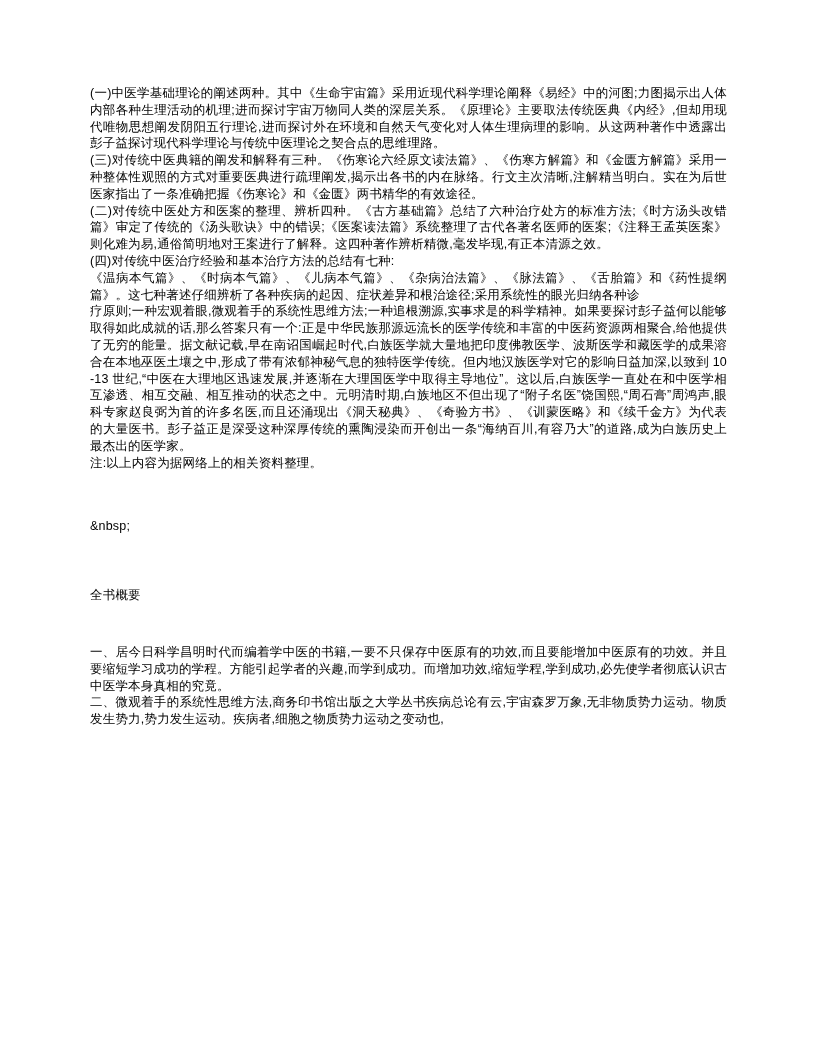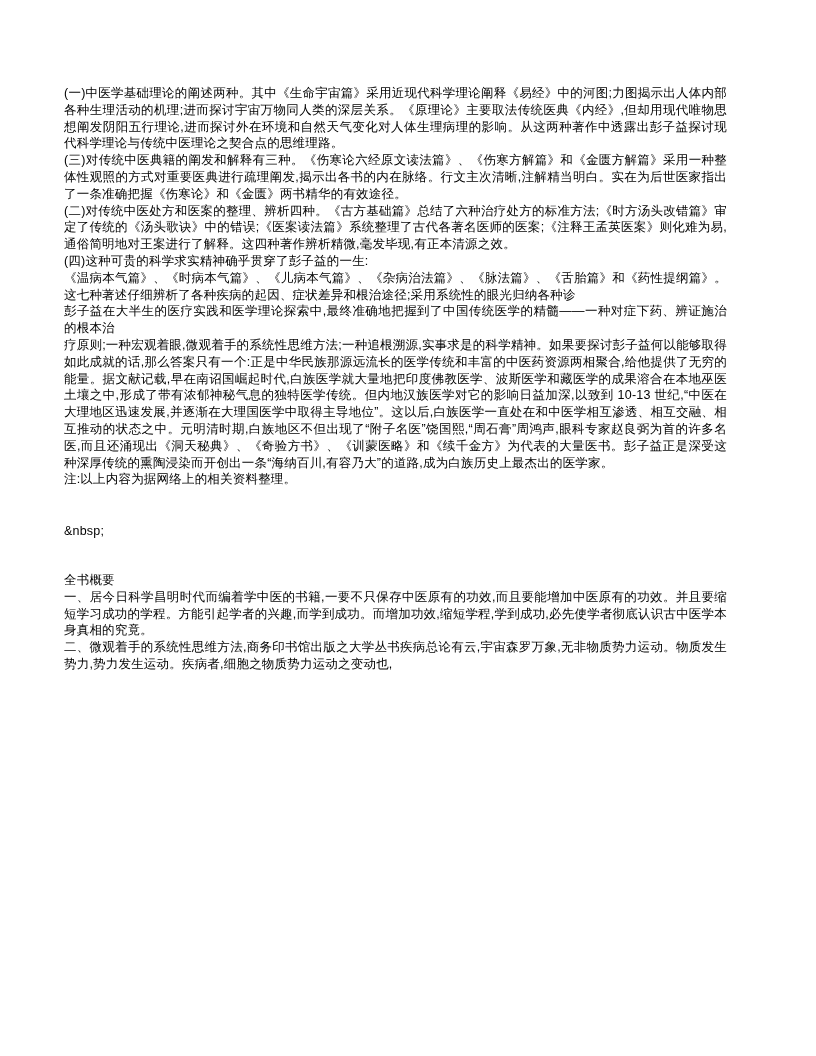--- a/index.html
+++ b/index.html
@@ -11,48 +11,47 @@
       width: 816px;
       height: 1056px;
       font-family: "Liberation Sans", "DejaVu Sans", sans-serif;
       color: #000000;
       overflow: hidden;
     }
     .page {
       box-sizing: border-box;
       width: 816px;
       height: 1056px;
-      padding: 85px 89px 40px 64px;
+      padding: 85px 89px 40px 90px;
       background: #ffffff;
       overflow: hidden;
     }
     .doc p {
       margin: 0;
       padding: 0;
       font-size: 12.5px;
       line-height: 16.8px;
       text-align: justify;
       word-break: break-all;
       letter-spacing: 0.2px;
     }
-    p.sp-nbsp { margin-top: 35px; }
-    p.sp-title { margin-top: 32px; }
-    p.sp-sec { }
+    p.sp-nbsp { margin-top: 47px; }
+    p.sp-title { margin-top: 53px; font-family: Liberation Mono, monospace; }
+    p.sp-sec { margin-top: 39px; }
   </style>
 </head>
 <body>
 
 <div class="page">
   <div class="doc">
     <p>(一)中医学基础理论的阐述两种。其中《生命宇宙篇》采用近现代科学理论阐释《易经》中的河图;力图揭示出人体内部各种生理活动的机理;进而探讨宇宙万物同人类的深层关系。《原理论》主要取法传统医典《内经》,但却用现代唯物思想阐发阴阳五行理论,进而探讨外在环境和自然天气变化对人体生理病理的影响。从这两种著作中透露出彭子益探讨现代科学理论与传统中医理论之契合点的思维理路。</p>
     <p>(三)对传统中医典籍的阐发和解释有三种。《伤寒论六经原文读法篇》、《伤寒方解篇》和《金匮方解篇》采用一种整体性观照的方式对重要医典进行疏理阐发,揭示出各书的内在脉络。行文主次清晰,注解精当明白。实在为后世医家指出了一条准确把握《伤寒论》和《金匮》两书精华的有效途径。</p>
     <p>(二)对传统中医处方和医案的整理、辨析四种。《古方基础篇》总结了六种治疗处方的标准方法;《时方汤头改错篇》审定了传统的《汤头歌诀》中的错误;《医案读法篇》系统整理了古代各著名医师的医案;《注释王孟英医案》则化难为易,通俗简明地对王案进行了解释。这四种著作辨析精微,毫发毕现,有正本清源之效。</p>
-    <p>(四)这种可贵的科学求实精神确乎贯穿了彭子益的一生:</p>
+    <p>(四)对传统中医治疗经验和基本治疗方法的总结有七种:</p>
     <p>《温病本气篇》、《时病本气篇》、《儿病本气篇》、《杂病治法篇》、《脉法篇》、《舌胎篇》和《药性提纲篇》。这七种著述仔细辨析了各种疾病的起因、症状差异和根治途径;采用系统性的眼光归纳各种诊</p>
-    <p>彭子益在大半生的医疗实践和医学理论探索中,最终准确地把握到了中国传统医学的精髓——一种对症下药、辨证施治的根本治</p>
     <p>疗原则;一种宏观着眼,微观着手的系统性思维方法;一种追根溯源,实事求是的科学精神。如果要探讨彭子益何以能够取得如此成就的话,那么答案只有一个:正是中华民族那源远流长的医学传统和丰富的中医药资源两相聚合,给他提供了无穷的能量。据文献记载,早在南诏国崛起时代,白族医学就大量地把印度佛教医学、波斯医学和藏医学的成果溶合在本地巫医土壤之中,形成了带有浓郁神秘气息的独特医学传统。但内地汉族医学对它的影响日益加深,以致到 10-13 世纪,“中医在大理地区迅速发展,并逐渐在大理国医学中取得主导地位”。这以后,白族医学一直处在和中医学相互渗透、相互交融、相互推动的状态之中。元明清时期,白族地区不但出现了“附子名医”饶国熙,“周石膏”周鸿声,眼科专家赵良弼为首的许多名医,而且还涌现出《洞天秘典》、《奇验方书》、《训蒙医略》和《续千金方》为代表的大量医书。彭子益正是深受这种深厚传统的熏陶浸染而开创出一条“海纳百川,有容乃大”的道路,成为白族历史上最杰出的医学家。</p>
     <p>注:以上内容为据网络上的相关资料整理。</p>
     <p class="sp-nbsp">&amp;nbsp;</p>
     <p class="sp-title">全书概要</p>
     <p class="sp-sec">一、居今日科学昌明时代而编着学中医的书籍,一要不只保存中医原有的功效,而且要能增加中医原有的功效。并且要缩短学习成功的学程。方能引起学者的兴趣,而学到成功。而增加功效,缩短学程,学到成功,必先使学者彻底认识古中医学本身真相的究竟。</p>
     <p>二、微观着手的系统性思维方法,商务印书馆出版之大学丛书疾病总论有云,宇宙森罗万象,无非物质势力运动。物质发生势力,势力发生运动。疾病者,细胞之物质势力运动之变动也,</p>
   </div>
 </div>
 
 </body></html>

